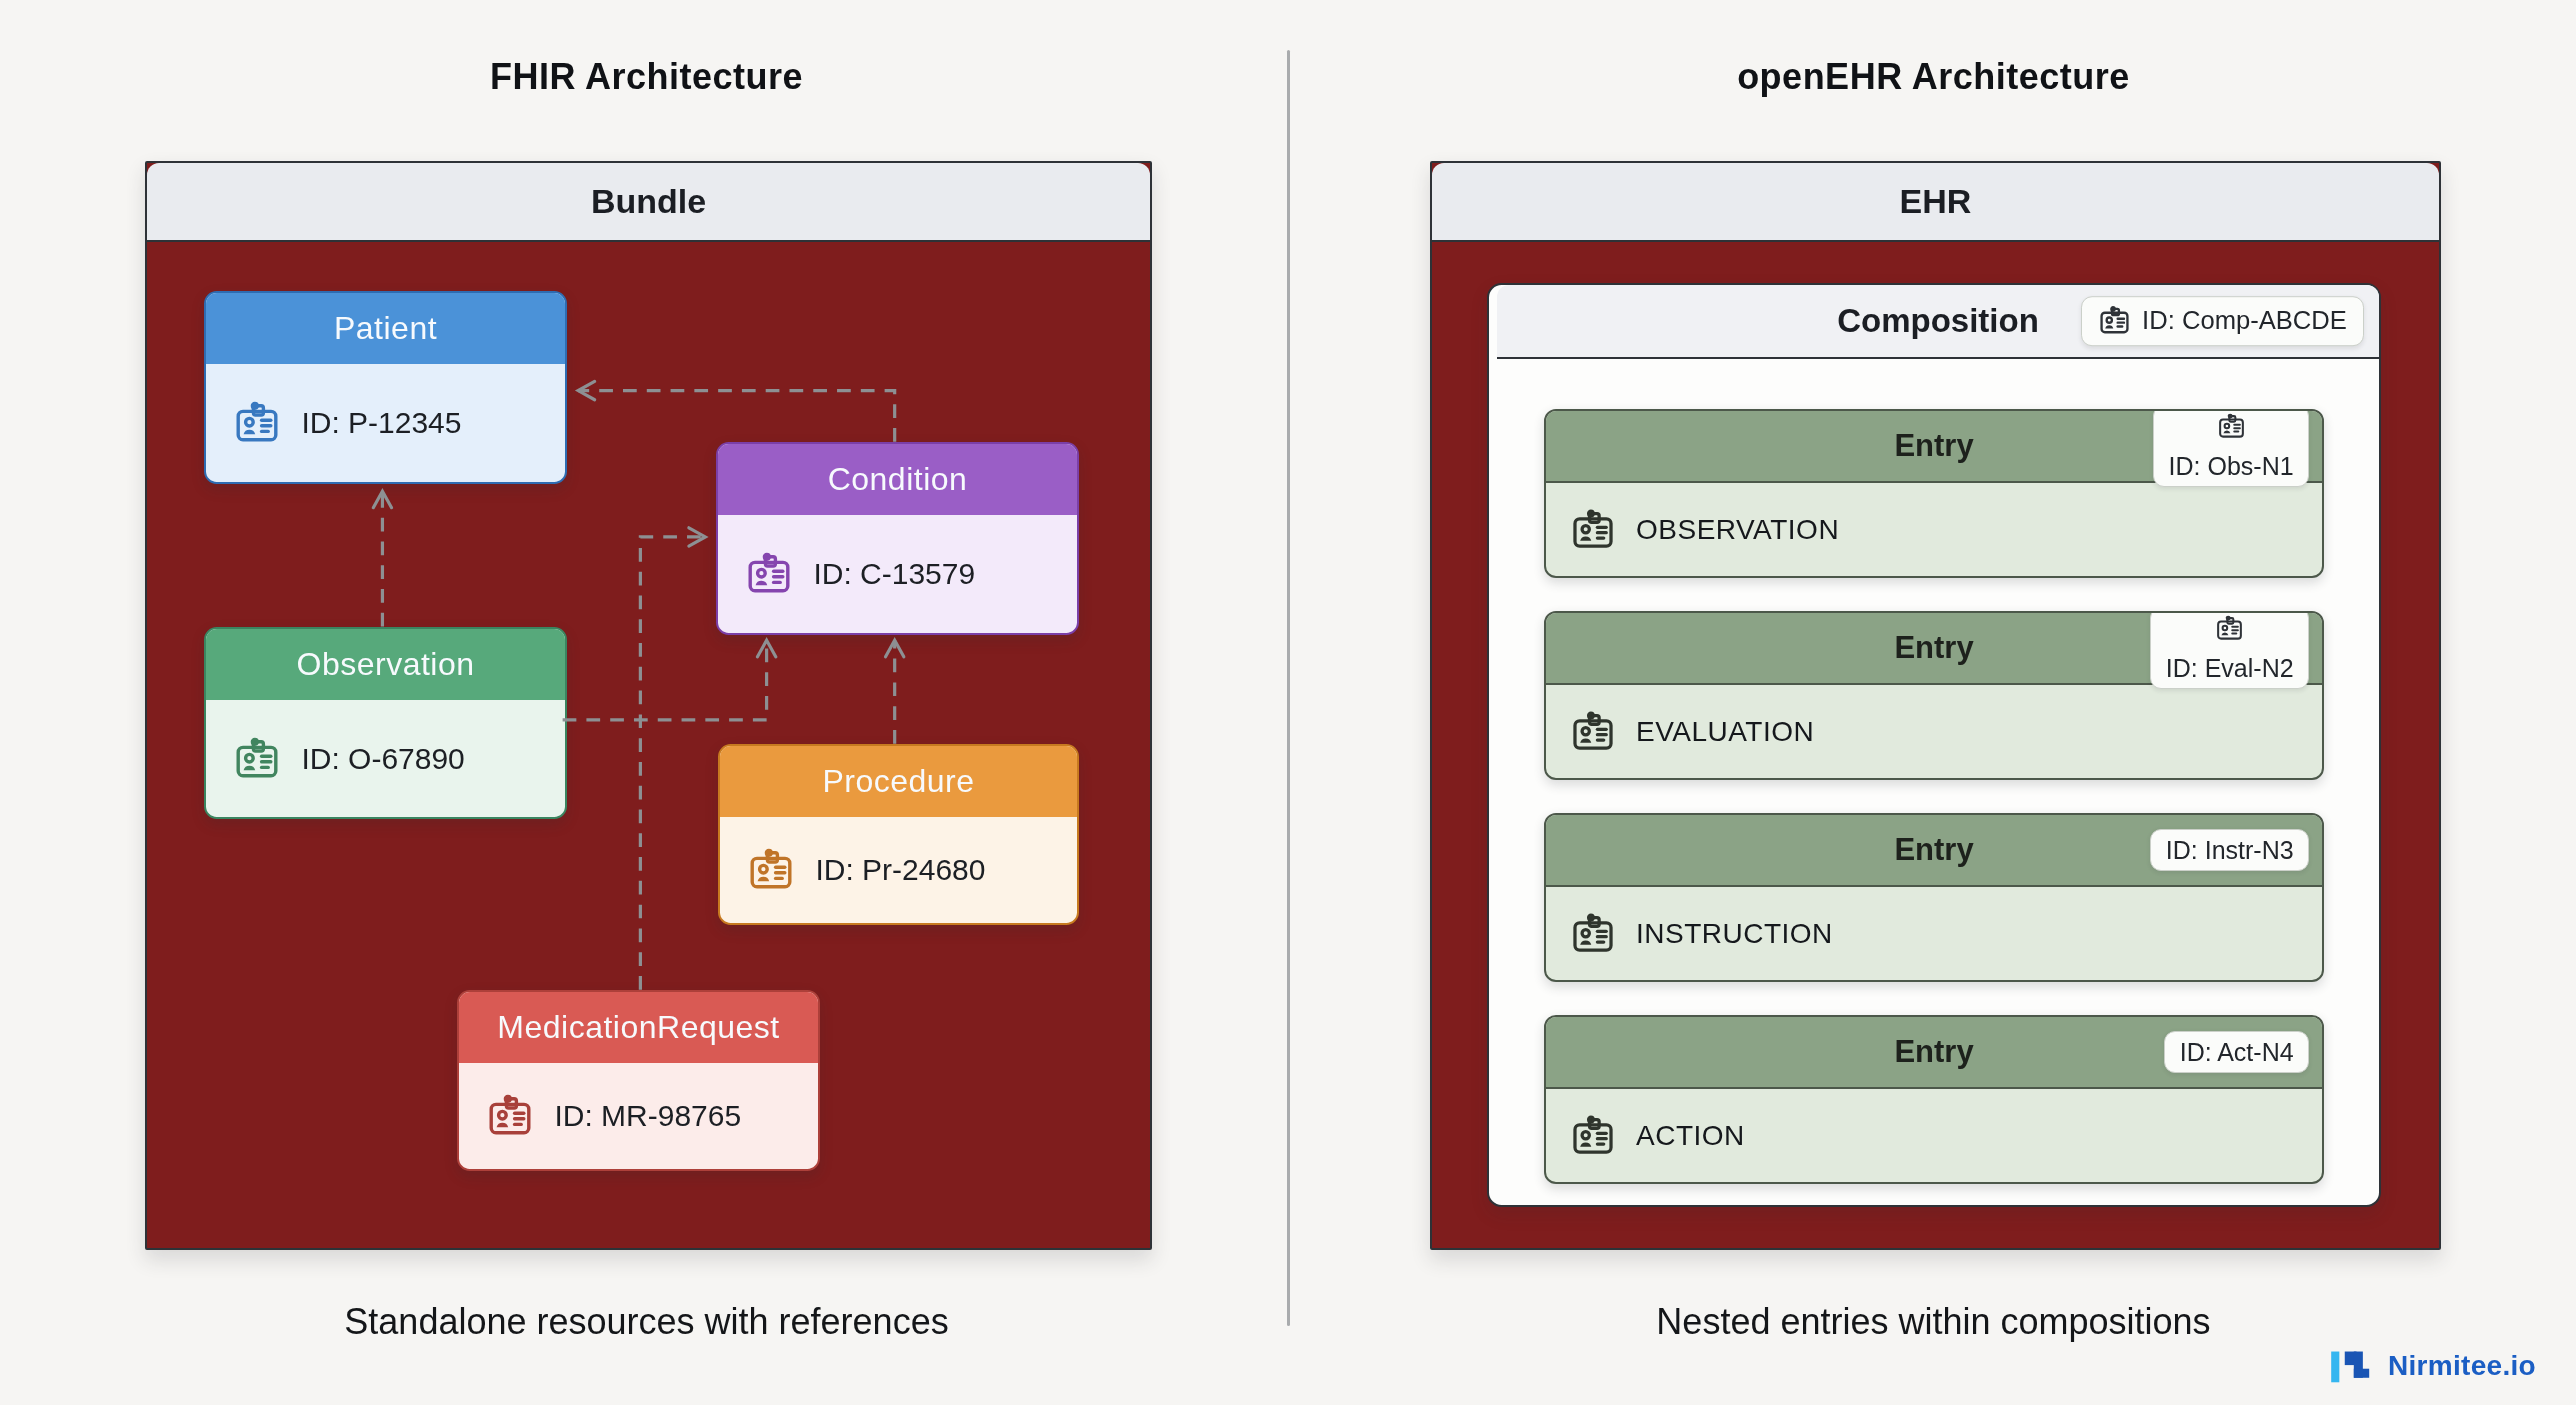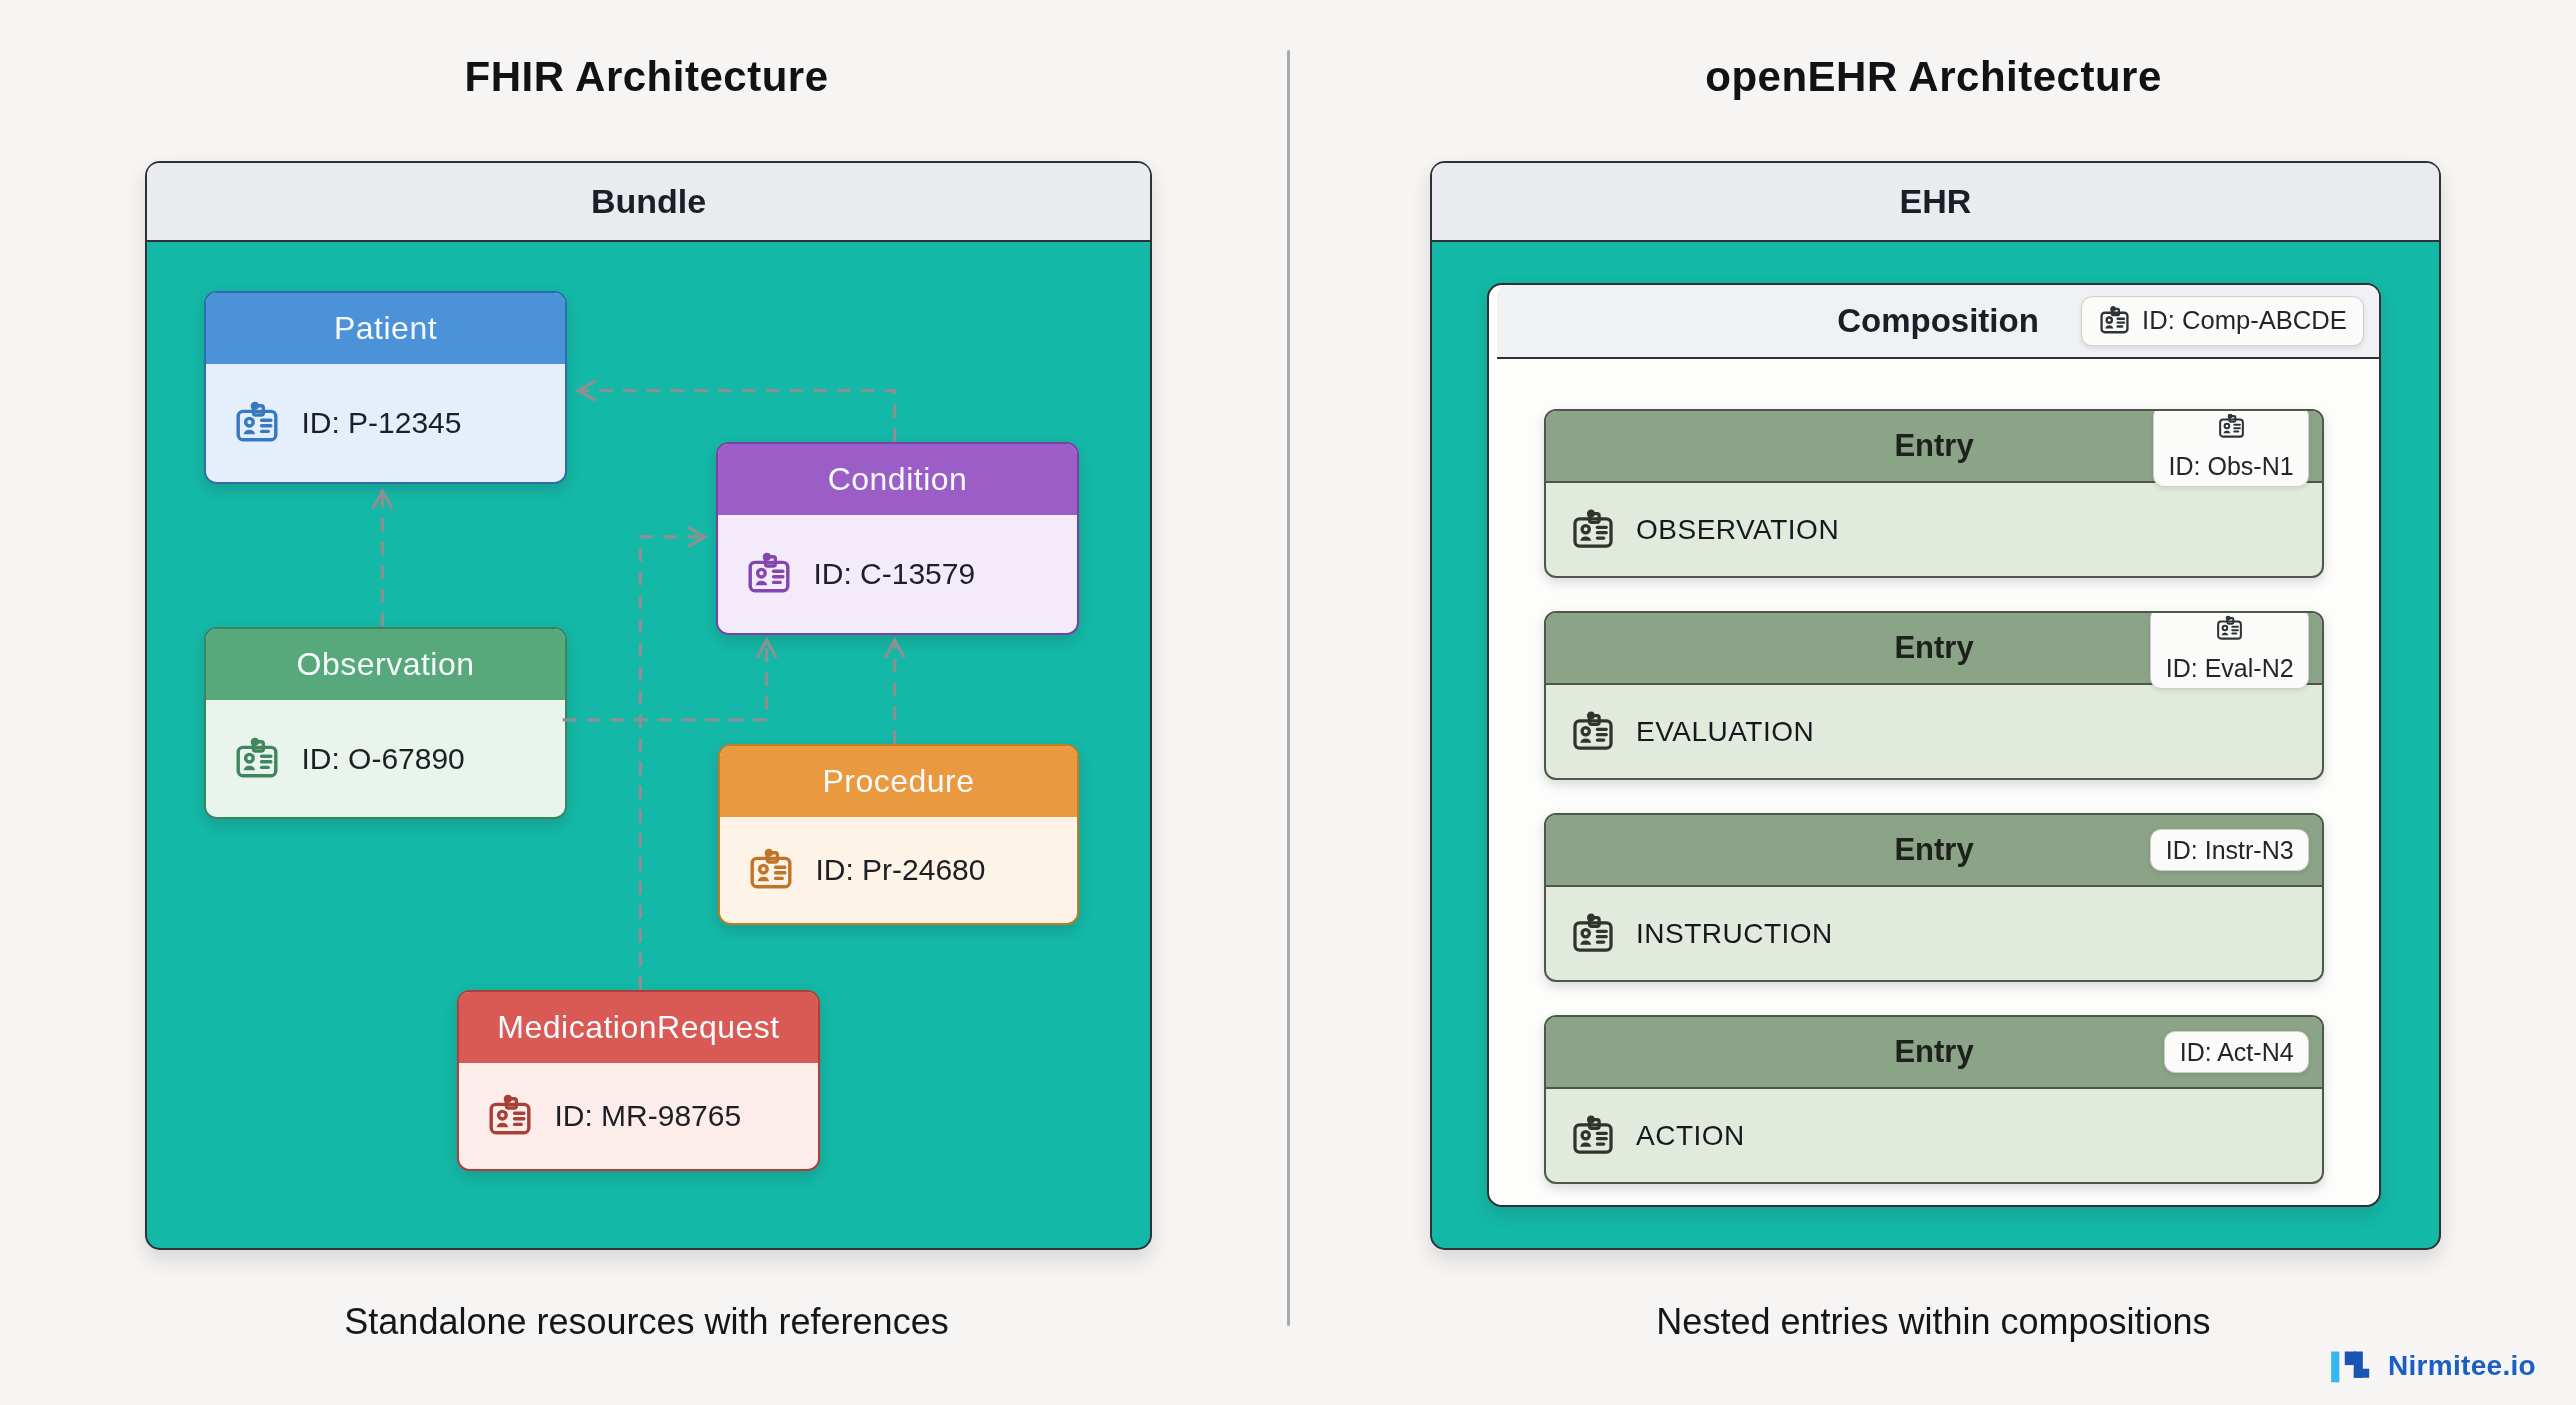--- a/index.html
+++ b/index.html
@@ -6,35 +6,35 @@
   body{
     width:2576px;height:1405px;overflow:hidden;
     background:#f6f5f3;
     font-family:"Liberation Sans","DejaVu Sans",sans-serif;
     color:#17191d;
   }
   #stage{position:absolute;left:0;top:0;width:2576px;height:1405px;}
 
   .side-title{
     position:absolute;top:51px;height:51px;line-height:51px;
-    font-size:42px;font-weight:600;color:#101216;text-align:center;
+    font-size:36px;font-weight:600;color:#101216;text-align:center;
     letter-spacing:0.5px;
   }
   #title-left{left:145px;width:1003px;}
   #title-right{left:1430px;width:1007px;}
 
   .divider{
     position:absolute;left:1287px;top:50px;width:2.7px;height:1276px;
     background:#a9abad;border-radius:1.8px;
   }
 
   
   .panel{
-    position:absolute;background:#14b8a6;
-    border:2.7px solid #2e3237;border-radius:15px;
+    position:absolute;background:#7f1d1d;
+    border:2.7px solid #2e3237;border-radius:2px;
     box-shadow:0 9.1px 20px rgba(40,44,52,.14);
     text-align:right;
   }
   #bundle-panel{left:145px;top:161px;width:1003px;height:1085px;}
   #ehr-panel{left:1430px;top:161px;width:1007px;height:1085px;}
   .panel-header{
     height:77px;background:#e9ebef;border-bottom:2.7px solid #2e3237;
     border-radius:12px 12px 0 0;
     display:flex;align-items:center;justify-content:center;
     font-size:34px;font-weight:600;color:#1b1e24;

